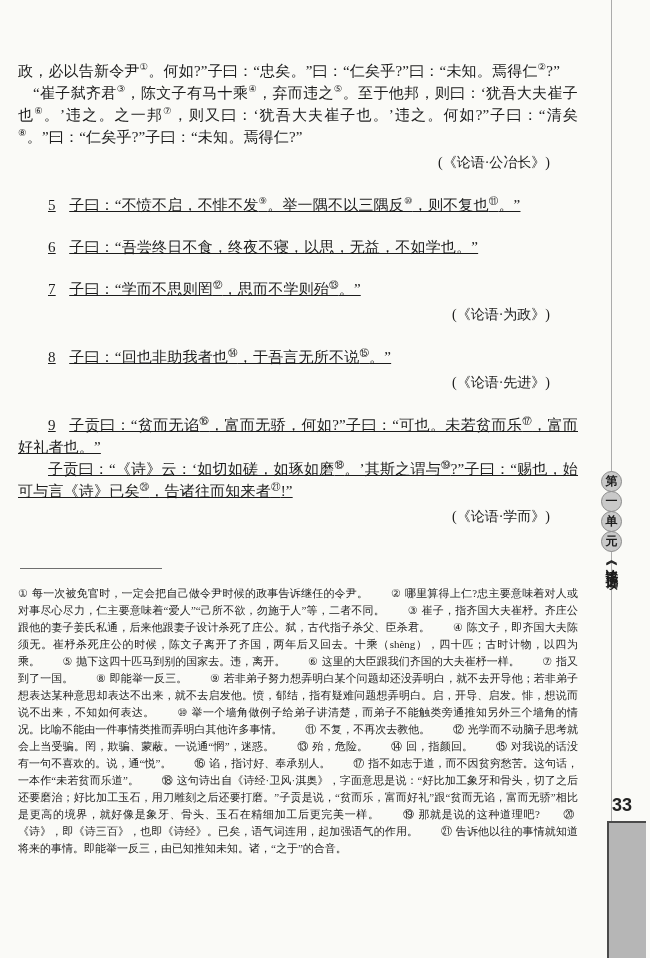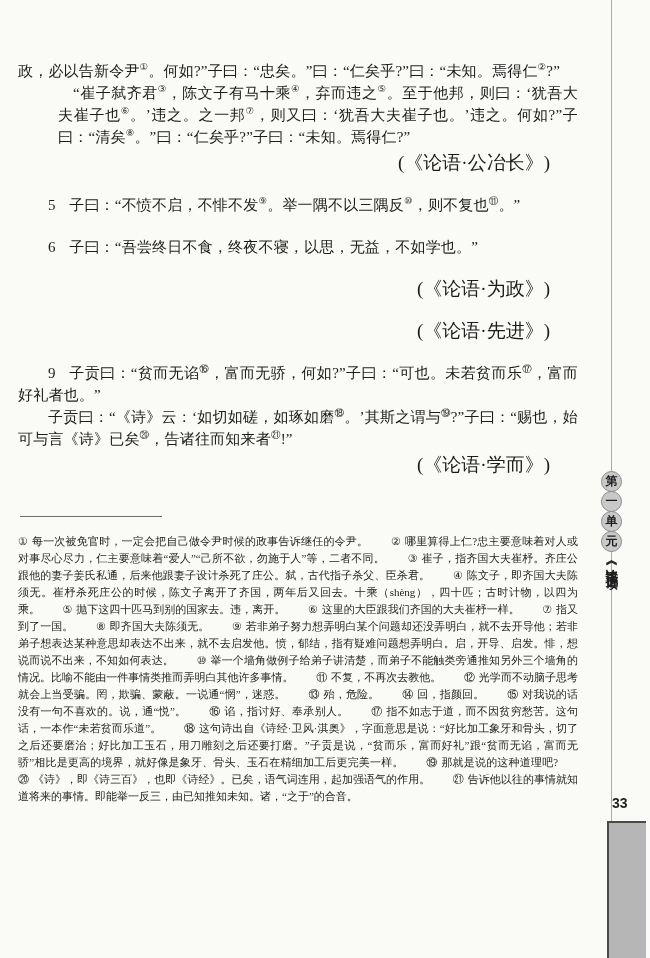--- a/index.html
+++ b/index.html
@@ -16,31 +16,31 @@
     left: 18px; top: 60px;
     width: 560px;
   }
   .t {
     margin: 0;
     font-size: 15px;
     line-height: 22px;
     text-align: justify;
     letter-spacing: 0.2px;
   }
-  .ind1 { text-indent: 1em; margin-left: 40px; }
-  .itemp { text-indent: 2em; }
+  .ind1 { text-indent: 1em; }
+  .itemp { text-indent: 2em; text-decoration: underline; }
   .num { margin-right: 0.9em; }
   sup {
     font-size: 9.5px;
     line-height: 0;
     vertical-align: super;
   }
   .source {
     margin: 4px 28px 0 0;
-    font-size: 19px;
+    font-size: 14px;
     line-height: 22px;
     text-align: right;
   }
   .item { margin-top: 20px; }
   .fnrule {
     width: 142px; height: 0;
     border-top: 1px solid #6e6e6e;
     margin: 40px 0 16px 2px;
   }
   .footnotes {
@@ -82,21 +82,21 @@
     writing-mode: vertical-rl;
     font-size: 12.5px;
     letter-spacing: 2px;
     font-weight: bold;
     color: #1c1c1c;
   }
   .page-num {
     position: absolute;
     left: 612px; top: 795px;
     font-family: "Liberation Sans", sans-serif;
-    font-size: 14px;
+    font-size: 18px;
     font-weight: bold;
     color: #222;
   }
   .edge-tab {
     position: absolute;
     left: 607px; top: 821px;
     width: 39px; height: 137px;
     background: #b6b6b6;
     border-top: 2px solid #4a4a4a;
     border-left: 2px solid #4a4a4a;
@@ -116,44 +116,46 @@
 
   <div class="item">
     <p class="t suptext itemp"><span class="num">5</span><span>子曰：“不愤不启，不悱不发<sup>⑨</sup>。举一隅不以三隅反<sup>⑩</sup>，则不复也<sup>⑪</sup>。”</span></p>
   </div>
 
   <div class="item">
     <p class="t suptext itemp"><span class="num">6</span><span>子曰：“吾尝终日不食，终夜不寝，以思，无益，不如学也。”</span></p>
   </div>
 
   <div class="item">
+    <p class="t suptext itemp"><span class="num">7</span><span>子曰：“学而不思则罔<sup>⑫</sup>，思而不学则殆<sup>⑬</sup>。”</span></p>
     <p class="source">(《论语·为政》)</p>
   </div>
 
   <div class="item">
+    <p class="t suptext itemp"><span class="num">8</span><span>子曰：“回也非助我者也<sup>⑭</sup>，于吾言无所不说<sup>⑮</sup>。”</span></p>
     <p class="source">(《论语·先进》)</p>
   </div>
 
   <div class="item">
     <p class="t suptext itemp"><span class="num">9</span><span>子贡曰：“贫而无谄<sup>⑯</sup>，富而无骄，何如?”子曰：“可也。未若贫而乐<sup>⑰</sup>，富而好礼者也。”</span></p>
     <p class="t suptext itemp">子贡曰：“《诗》云：‘如切如磋，如琢如磨<sup>⑱</sup>。’其斯之谓与<sup>⑲</sup>?”子曰：“赐也，始可与言《诗》已矣<sup>⑳</sup>，告诸往而知来者<sup>㉑</sup>!”</p>
     <p class="source">(《论语·学而》)</p>
   </div>
 
   <div class="fnrule"></div>
 
   <p class="footnotes">
     <span class="fn-entry"><span class="fn-marker">①</span><span>每一次被免官时，一定会把自己做令尹时候的政事告诉继任的令尹。</span></span>
     <span class="fn-entry"><span class="fn-marker">②</span><span>哪里算得上仁?忠主要意味着对人或对事尽心尽力，仁主要意味着“爱人”“己所不欲，勿施于人”等，二者不同。</span></span>
     <span class="fn-entry"><span class="fn-marker">③</span><span>崔子，指齐国大夫崔杼。齐庄公跟他的妻子姜氏私通，后来他跟妻子设计杀死了庄公。弑，古代指子杀父、臣杀君。</span></span>
     <span class="fn-entry"><span class="fn-marker">④</span><span>陈文子，即齐国大夫陈须无。崔杼杀死庄公的时候，陈文子离开了齐国，两年后又回去。十乘（shèng），四十匹；古时计物，以四为乘。</span></span>
     <span class="fn-entry"><span class="fn-marker">⑤</span><span>抛下这四十匹马到别的国家去。违，离开。</span></span>
     <span class="fn-entry"><span class="fn-marker">⑥</span><span>这里的大臣跟我们齐国的大夫崔杼一样。</span></span>
     <span class="fn-entry"><span class="fn-marker">⑦</span><span>指又到了一国。</span></span>
-    <span class="fn-entry"><span class="fn-marker">⑧</span><span>即齐国大夫陈须无。</span></span>
+    <span class="fn-entry"><span class="fn-marker">⑧</span><span>即能举一反三。</span></span>
     <span class="fn-entry"><span class="fn-marker">⑨</span><span>若非弟子努力想弄明白某个问题却还没弄明白，就不去开导他；若非弟子想表达某种意思却表达不出来，就不去启发他。愤，郁结，指有疑难问题想弄明白。启，开导、启发。悱，想说而说不出来，不知如何表达。</span></span>
     <span class="fn-entry"><span class="fn-marker">⑩</span><span>举一个墙角做例子给弟子讲清楚，而弟子不能触类旁通推知另外三个墙角的情况。比喻不能由一件事情类推而弄明白其他许多事情。</span></span>
     <span class="fn-entry"><span class="fn-marker">⑪</span><span>不复，不再次去教他。</span></span>
     <span class="fn-entry"><span class="fn-marker">⑫</span><span>光学而不动脑子思考就会上当受骗。罔，欺骗、蒙蔽。一说通“惘”，迷惑。</span></span>
     <span class="fn-entry"><span class="fn-marker">⑬</span><span>殆，危险。</span></span>
     <span class="fn-entry"><span class="fn-marker">⑭</span><span>回，指颜回。</span></span>
     <span class="fn-entry"><span class="fn-marker">⑮</span><span>对我说的话没有一句不喜欢的。说，通“悦”。</span></span>
     <span class="fn-entry"><span class="fn-marker">⑯</span><span>谄，指讨好、奉承别人。</span></span>
     <span class="fn-entry"><span class="fn-marker">⑰</span><span>指不如志于道，而不因贫穷愁苦。这句话，一本作“未若贫而乐道”。</span></span>
     <span class="fn-entry"><span class="fn-marker">⑱</span><span>这句诗出自《诗经·卫风·淇奥》，字面意思是说：“好比加工象牙和骨头，切了之后还要磨治；好比加工玉石，用刀雕刻之后还要打磨。”子贡是说，“贫而乐，富而好礼”跟“贫而无谄，富而无骄”相比是更高的境界，就好像是象牙、骨头、玉石在精细加工后更完美一样。</span></span>

